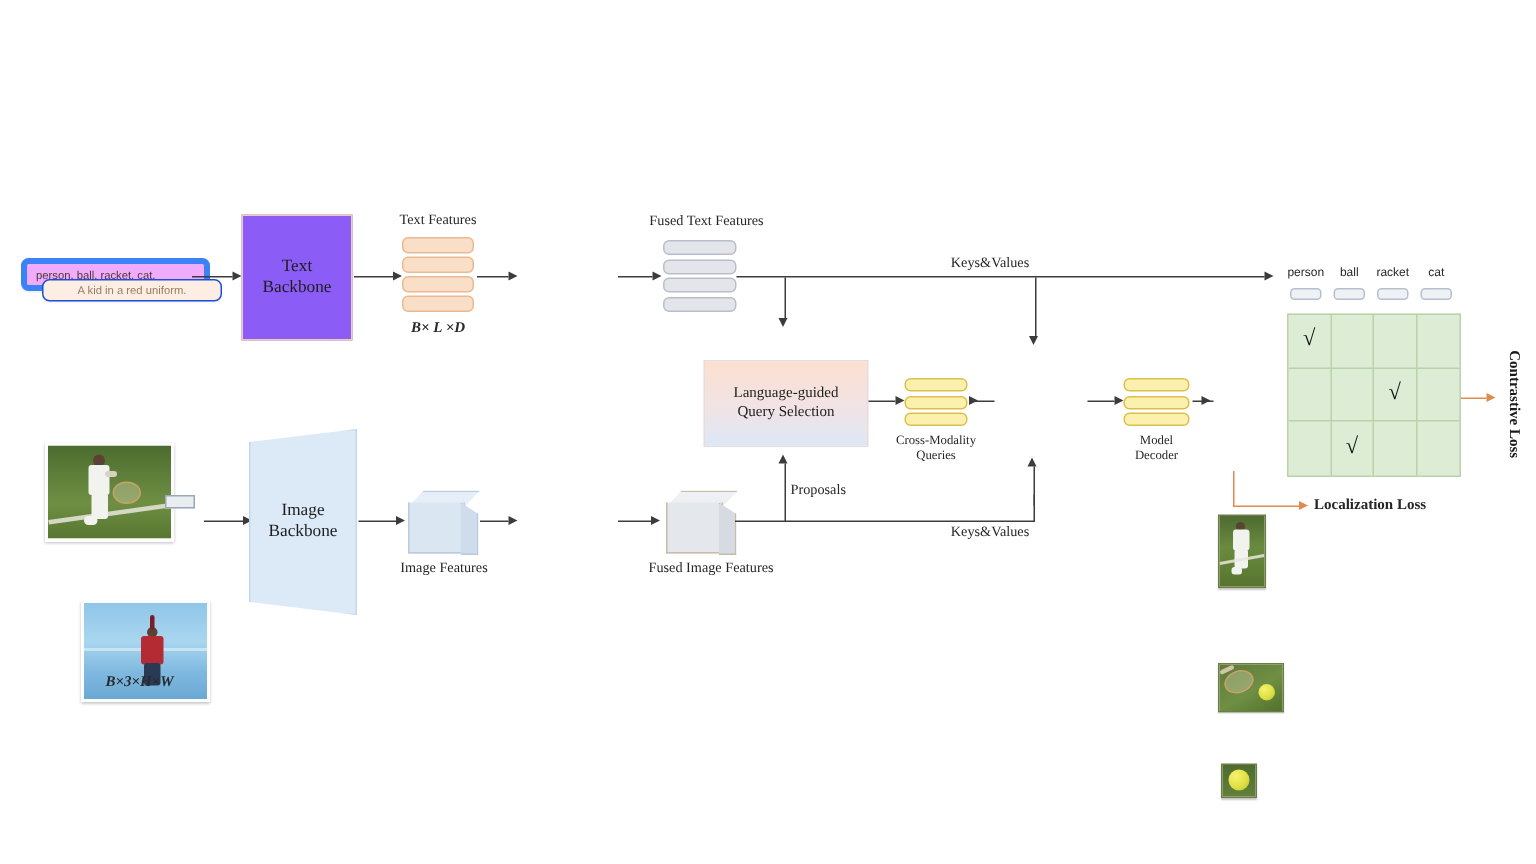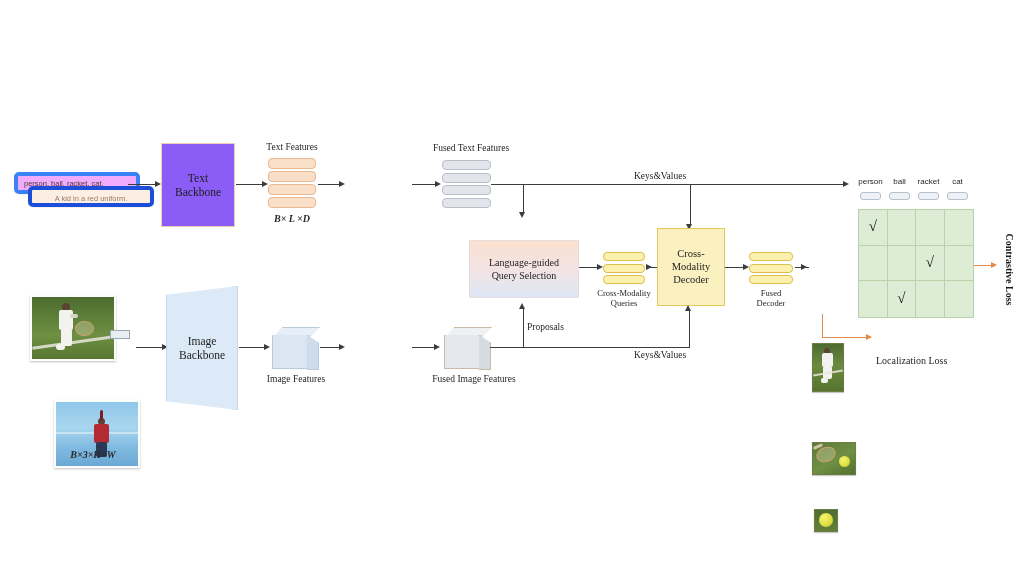--- a/index.html
+++ b/index.html
@@ -5,32 +5,32 @@
   html,body{margin:0;padding:0;background:#ffffff;}
   body{width:1024px;height:576px;overflow:hidden;
        font-family:"Liberation Serif", serif;color:#1a1a1a;}
   #stage{position:relative;width:1024px;height:576px;background:#fff;}
   .abs{position:absolute;}
 
   
   .lbl{font-family:"Liberation Serif",serif;font-size:9.5px;color:#262626;
        text-align:center;line-height:1.18;white-space:nowrap;}
   .lbl-s{font-size:8.5px;}
-  .lbl-b{font-weight:normal;margin-top:24px;}
+  .lbl-b{font-weight:bold;}
   .dim{font-family:"Liberation Serif",serif;font-style:italic;font-weight:bold;
        font-size:10px;color:#2a2a2a;white-space:nowrap;text-align:center;}
 
   
   .prompt{border-radius:5px;border:4px solid #3b82f6;
           background:#f0abfc;box-shadow:0 1px 1px rgba(0,0,0,.06);
           font-family:"Liberation Sans",sans-serif;font-size:7.5px;
           color:#4a3a30;display:flex;align-items:center;
           padding:0 6px;white-space:nowrap;}
-  .prompt2{background:#fdeee3;border:4px solid #1d4ed8;color:#9a7a63;
-           justify-content:center;align-items:flex-end;}
+  .prompt2{background:#fdeee3;border:1px solid #1d4ed8;color:#9a7a63;
+           justify-content:center;}
 
   
   .box-text{background:#8b5cf6;border:1px solid #f2cdb4;}
   .boxlabel{position:absolute;left:0;right:0;top:50%;transform:translateY(-50%);
             text-align:center;font-family:"Liberation Serif",serif;
             font-size:11.5px;line-height:1.25;color:#1d1d1d;}
   .trap{background:#dce9f7;border:1px solid #c3d8ee;
         clip-path:polygon(0% 7%, 100% 0%, 100% 100%, 0% 93%);}
   .enh{background:linear-gradient(180deg,#fbdfcd 0%,#f7e4de 28%,#ece7ef 58%,#dfe7f5 100%);
        border:0;}
@@ -262,41 +262,34 @@
     <div class="bar bar-y" style="height:7px;"></div>
   </div>
   <div class="abs lbl lbl-s" style="left:586px;top:288px;width:76px;">
     <span>Cross-Modality</span><br>
     <span>Queries</span>
   </div>
 
   <div class="abs hline" style="left:647px;top:267px;width:16px;"></div>
   <div class="abs ahead-r" style="left:646px;top:263.5px;"></div>
 
-  <div class="abs cmd" style="left:657px;top:228px;width:66px;height:76px;">
-    <div class="boxlabel" style="font-size:10.5px;">
-      <span>Cross-</span><br>
-      <span>Modality</span><br>
-      <span>Decoder</span>
-    </div>
-  </div>
 
   <div class="abs vline" style="left:689px;top:311px;height:26px;"></div>
   <div class="abs ahead-u" style="left:685.4px;top:305px;"></div>
 
   <div class="abs hline" style="left:725px;top:267px;width:18px;"></div>
   <div class="abs ahead-r" style="left:743px;top:263.5px;"></div>
 
   <div class="abs stack" style="left:749px;top:252px;width:44px;height:32px;">
     <div class="bar bar-y" style="height:7px;"></div>
     <div class="bar bar-y" style="height:7px;"></div>
     <div class="bar bar-y" style="height:7px;"></div>
   </div>
   <div class="abs lbl lbl-s" style="left:740px;top:288px;width:62px;">
-    <span>Fused</span><br>
+    <span>Model</span><br>
     <span>Decoder</span>
   </div>
 
   <div class="abs hline" style="left:795px;top:267px;width:14px;"></div>
   <div class="abs ahead-r" style="left:801px;top:263.5px;"></div>
 
   <div class="abs thumb" style="left:812px;top:209px;width:30px;height:47px;
               background:linear-gradient(180deg,#4e6b31 0%,#6a8b3f 45%,#56742e 100%);">
     <div class="person-head" style="left:11px;top:4px;width:6px;height:6px;"></div>
     <div class="person-w" style="left:9px;top:9px;width:11px;height:14px;"></div>

